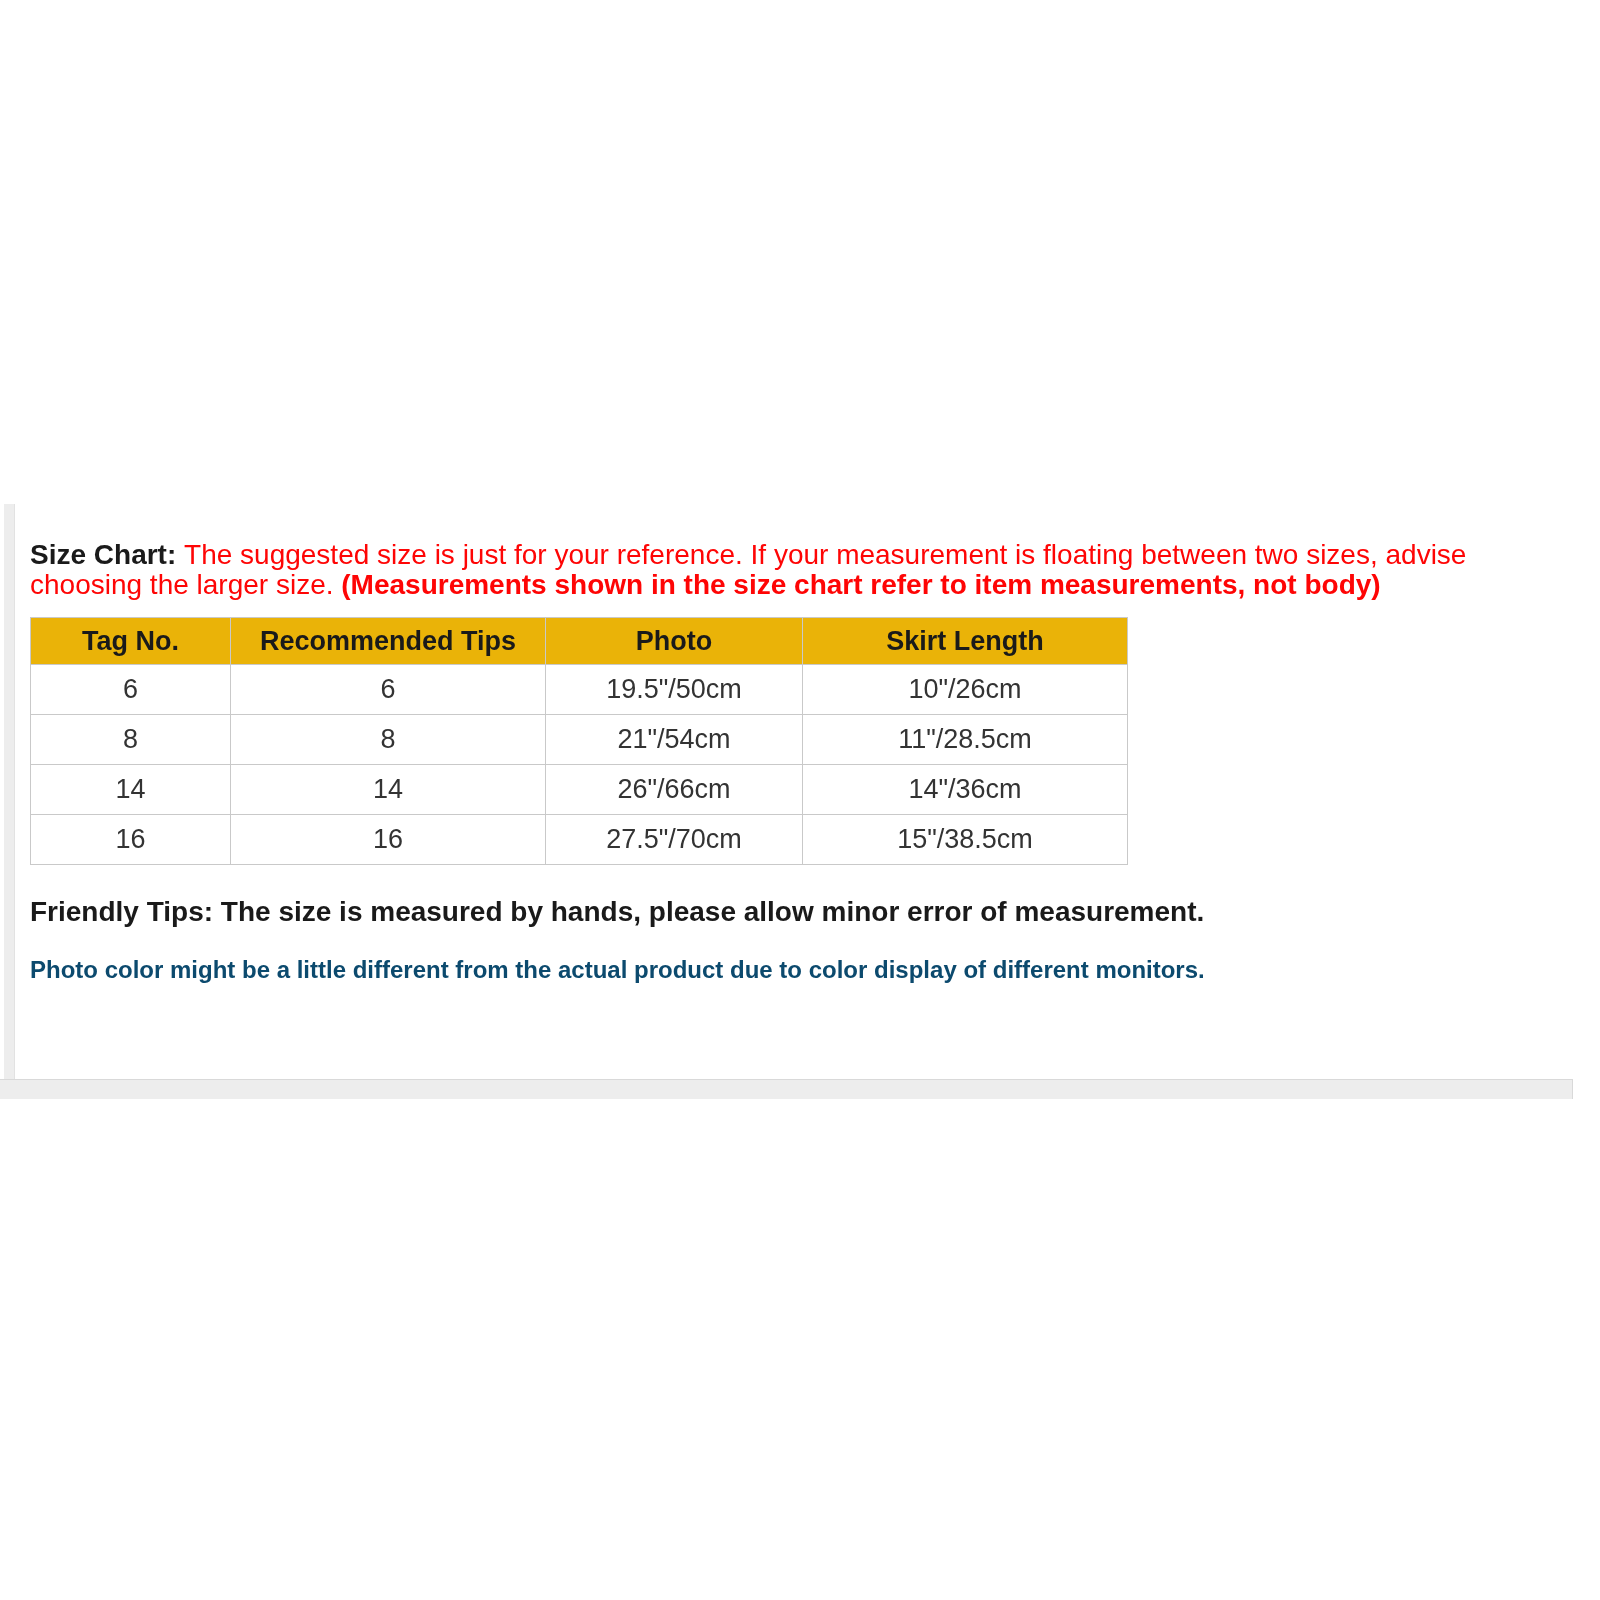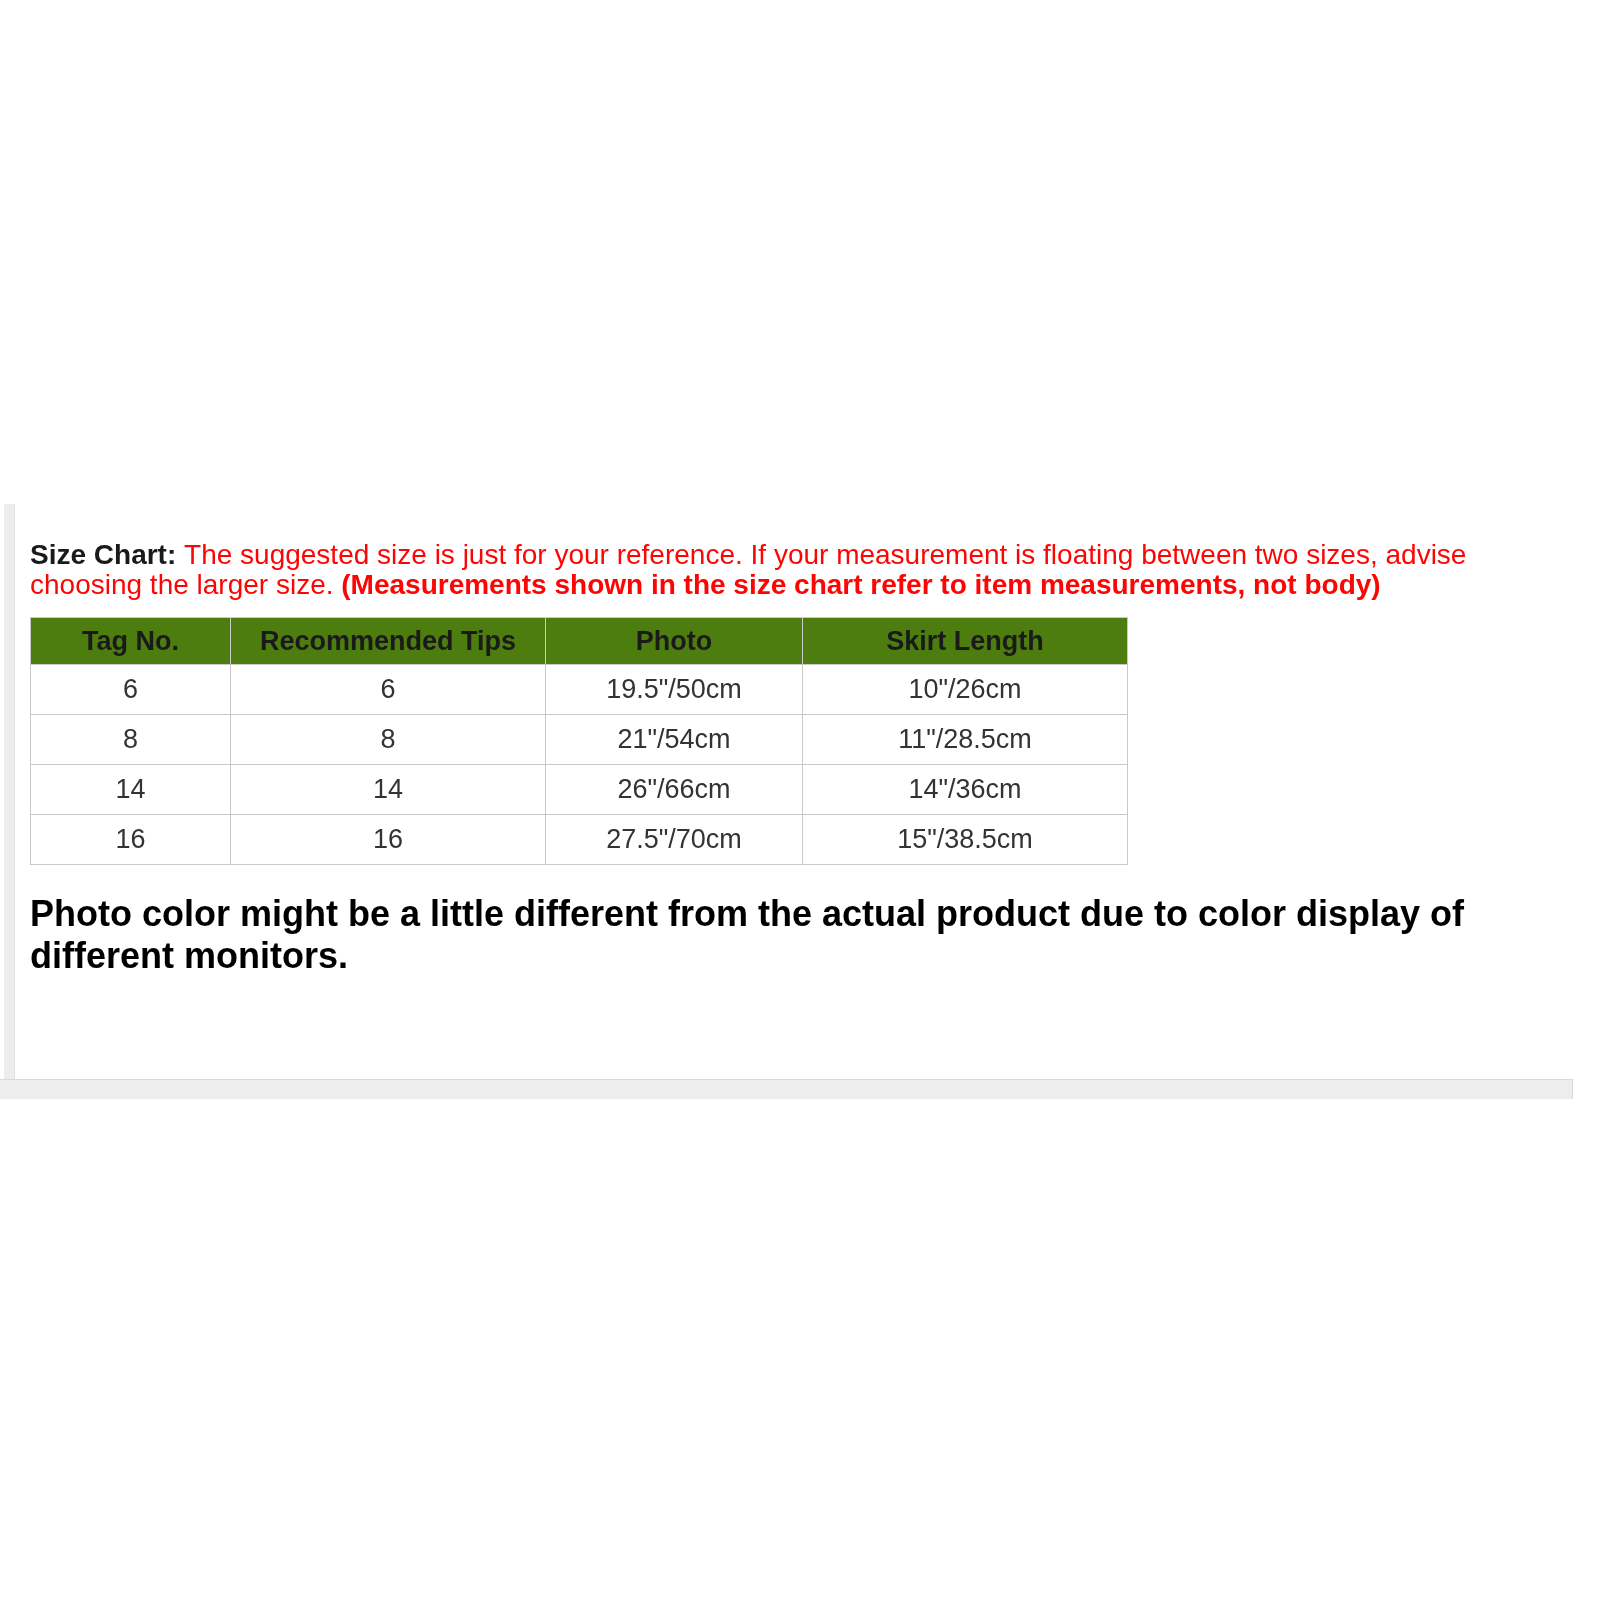--- a/index.html
+++ b/index.html
@@ -40,33 +40,33 @@
     margin-top:17px;
   }
   table.size-table th, table.size-table td {
     border:1px solid #c9c9c9;
     text-align:center;
     vertical-align:middle;
     padding:0;
   }
   table.size-table th {
     font-size:27px; font-weight:bold; height:46px; color:#1a1a1a;
-    background:#4d7c0f;
+    background:#eab308;
   }
   table.size-table td {
     font-size:27px; height:49px; color:#333333;
     background:#ffffff;
   }
   .tip1 {
     margin-top:31px;
     font-size:28px; font-weight:bold; color:#1a1a1a;
   }
   .tip2 {
     margin-top:28px;
-    font-size:36px; font-weight:bold; color:#000000;
+    font-size:24px; font-weight:bold; color:#0c4a6e;
   }
 </style>
 </head>
 <body>
 
 <div class="left-edge"></div>
 <div class="bottom-strip"></div>
 
 <div class="content">
 
@@ -110,15 +110,16 @@
       </tr>
       <tr>
         <td>16</td>
         <td>16</td>
         <td>27.5"/70cm</td>
         <td>15"/38.5cm</td>
       </tr>
     </tbody>
   </table>
 
+  <div class="tip1">Friendly Tips: The size is measured by hands, please allow minor error of measurement.</div>
   <div class="tip2">Photo color might be a little different from the actual product due to color display of different monitors.</div>
 
 </div>
 
 </body></html>

